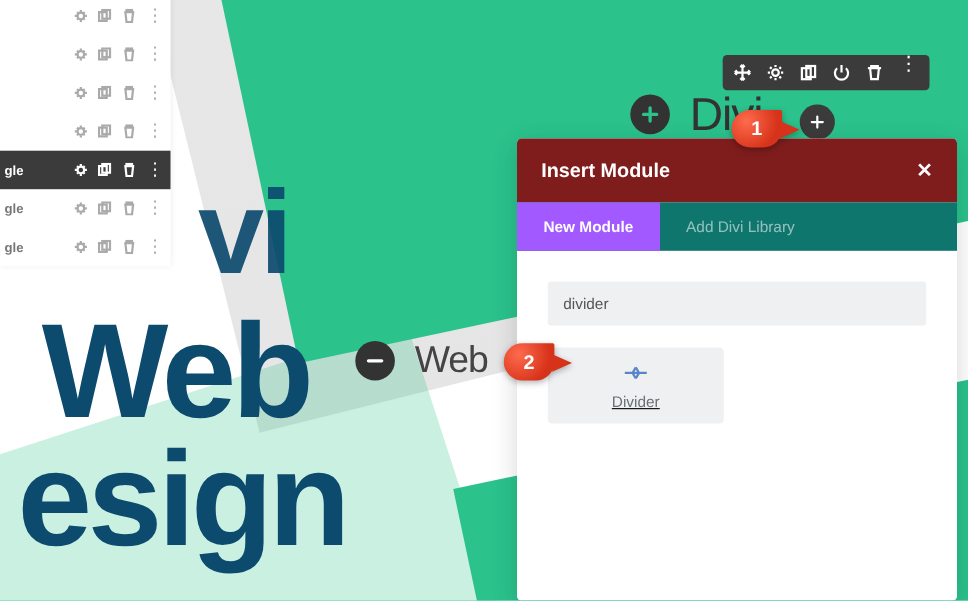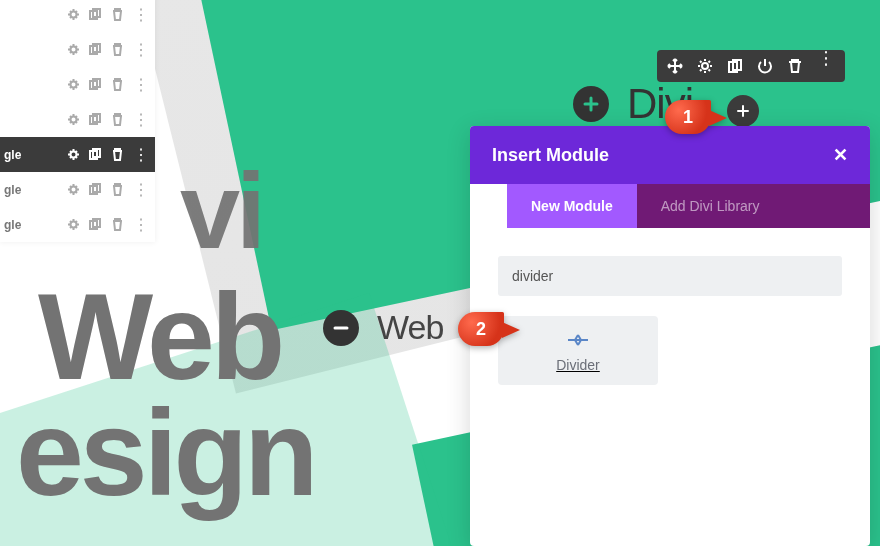--- a/index.html
+++ b/index.html
@@ -40,21 +40,21 @@
     right: -90px; bottom: -260px;
     width: 520px; height: 420px;
     background: #2bc28c;
     transform: rotate(-12deg);
   }
 
   
   .bg-text {
     position: absolute;
     font-weight: 800;
-    color: #737373;
+    color: #0c4a6e;
     line-height: 0.95;
     letter-spacing: -4px;
   }
   .bg-text.vi { left: 180px; top: 160px; font-size: 108px; opacity: 0.92; }
   .bg-text.web { left: 38px; top: 280px; font-size: 122px; }
   .bg-text.design { left: 16px; top: 396px; font-size: 122px; }
 
   
   .layer-panel {
     position: absolute;
@@ -136,33 +136,32 @@
     left: 470px; top: 126px;
     width: 400px;
     height: 420px;
     background: #fff;
     border-radius: 4px;
     box-shadow: 0 6px 24px rgba(0,0,0,0.16);
     display:flex;
     flex-direction:column;
   }
   .modal-header {
-    background: #6d28d9;
+    background: #7f1d1d;
     color: #fff;
     padding: 18px 22px;
     font-size: 18px;
     font-weight: 600;
     display:flex; justify-content:space-between; align-items:center;
     border-radius: 4px 4px 0 0;
   }
   .modal-header .close { font-size:18px; cursor:pointer; }
   .modal-tabs {
     display:flex;
-    background:#701a75;
-    margin-left:37px;
+    background:#0f766e;
   }
   .modal-tabs .tab {
     padding: 14px 24px;
     font-size: 14px;
     color: rgba(255,255,255,0.55);
     cursor:pointer;
   }
   .modal-tabs .tab.active {
     background:#a259ff;
     color:#fff;

